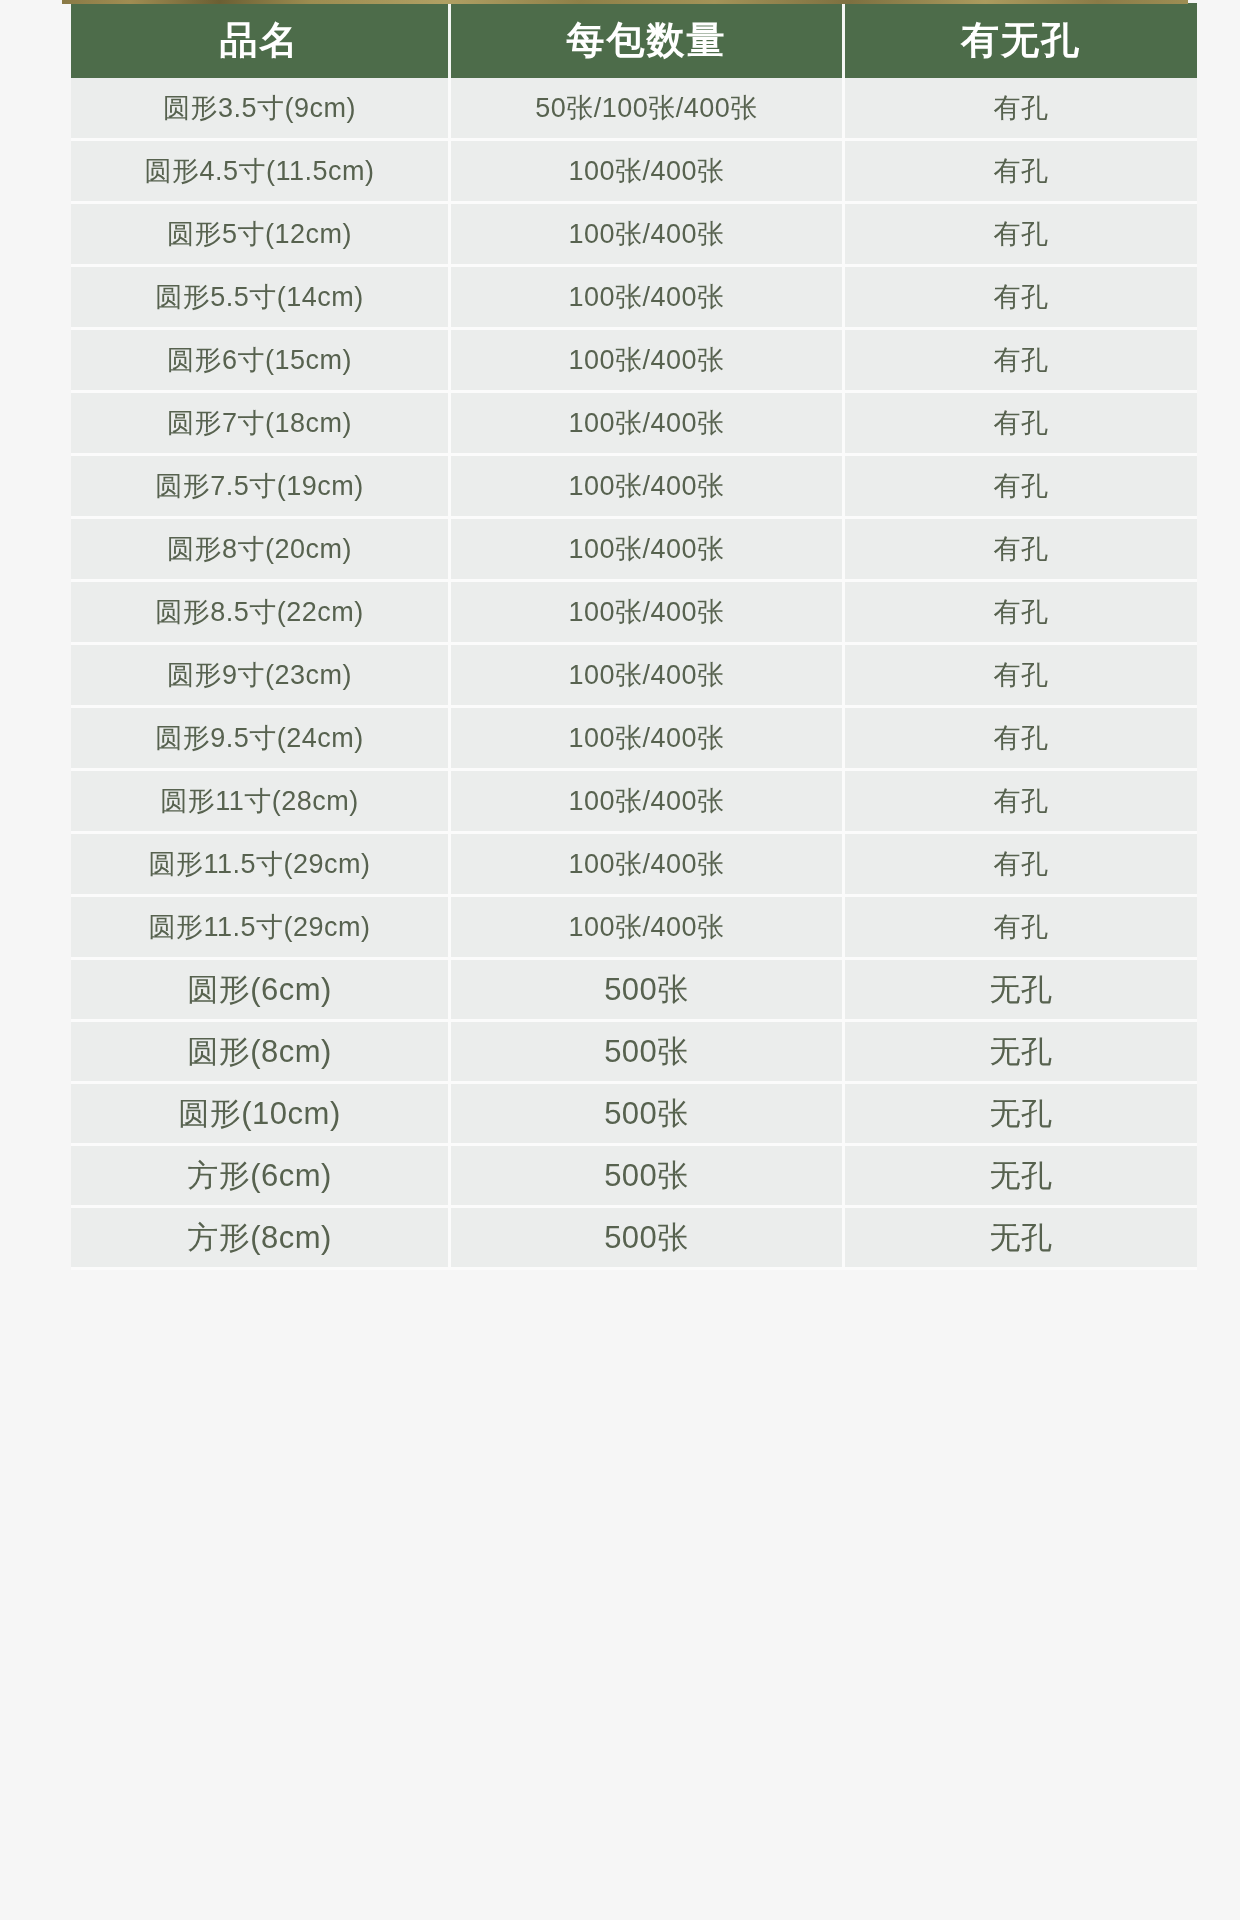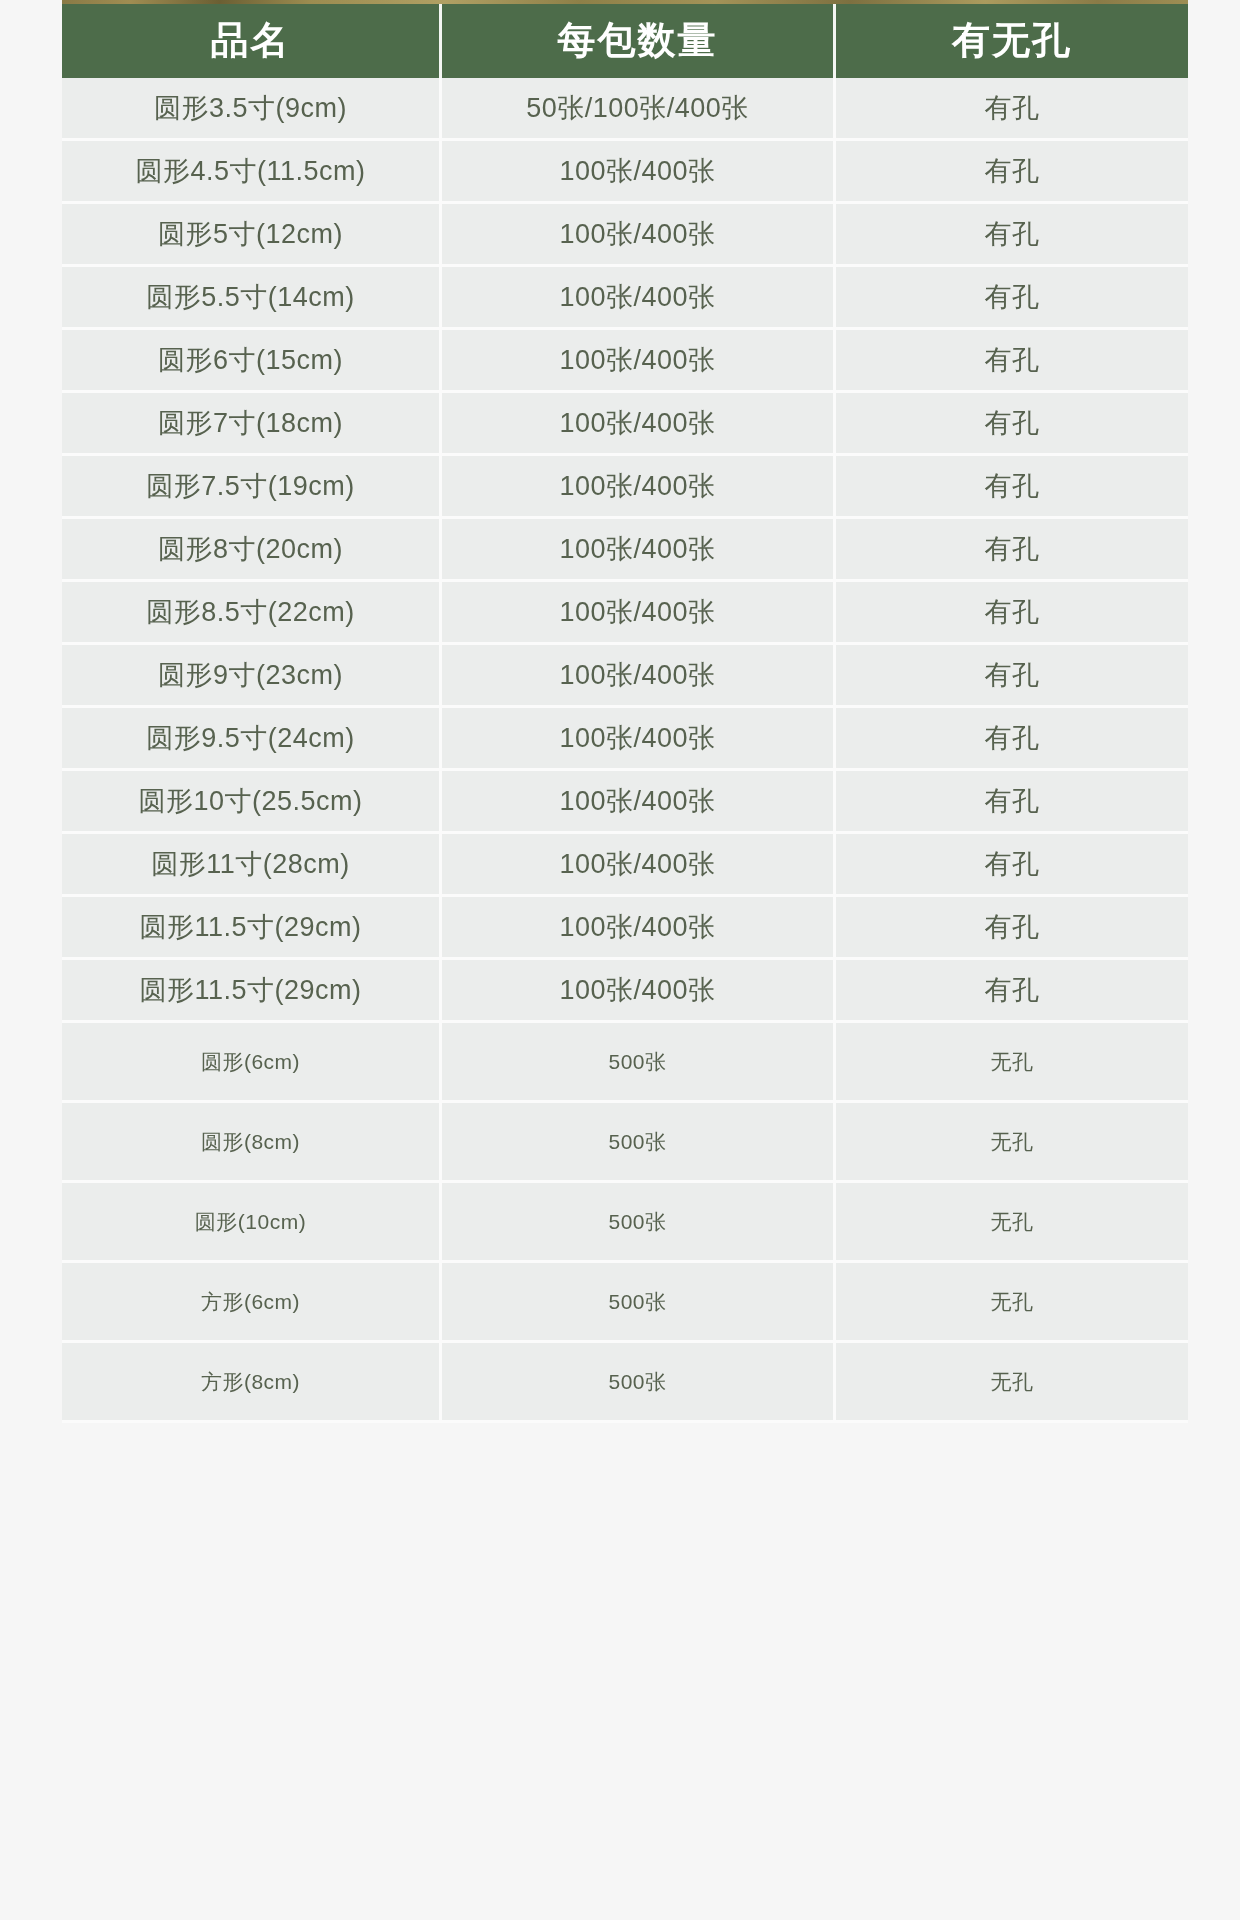--- a/index.html
+++ b/index.html
@@ -31,21 +31,21 @@
     height: 4px;
     background: linear-gradient(90deg,
         #8a7a46 0%, #a08d52 6%, #6b5f33 14%, #9c8c50 22%,
         #b0a064 34%, #8e8048 46%, #a39358 58%, #7d7040 70%,
         #ab9b5e 82%, #8a7b47 92%, #9e8e54 100%);
     z-index: 5;
   }
 
   .table-wrap {
     position: absolute;
-    left: 62px;
+    left: 71px;
     top: 3px;
     width: 1126px;
   }
 
   table.spec {
     border-collapse: separate;
     border-spacing: 0;
     width: 1126px;
     table-layout: fixed;
   }
@@ -79,22 +79,22 @@
     height: 63px;
     border-right: 3px solid #fbfbfb;
     border-bottom: 3px solid #fbfbfb;
     box-sizing: border-box;
     white-space: nowrap;
     letter-spacing: 0.5px;
   }
   tbody td:last-child { border-right: none; }
 
   tbody tr.small td {
-    font-size: 21px;
-    height: 80px;
+    font-size: 31px;
+    height: 62px;
   }
 
   
   .bottom-cut {
     position: absolute;
     left: 0;
     top: 1918px;
     width: 1240px;
     height: 2px;
     background: #f6f6f6;
@@ -172,25 +172,20 @@
             <td>圆形9寸(23cm)</td>
             <td>100张/400张</td>
             <td>有孔</td>
           </tr>
           <tr>
             <td>圆形9.5寸(24cm)</td>
             <td>100张/400张</td>
             <td>有孔</td>
           </tr>
           <tr>
-            <td>圆形10寸(25.5cm)</td>
-            <td>100张/400张</td>
-            <td>有孔</td>
-          </tr>
-          <tr>
             <td>圆形11寸(28cm)</td>
             <td>100张/400张</td>
             <td>有孔</td>
           </tr>
           <tr>
             <td>圆形11.5寸(29cm)</td>
             <td>100张/400张</td>
             <td>有孔</td>
           </tr>
           <tr>

